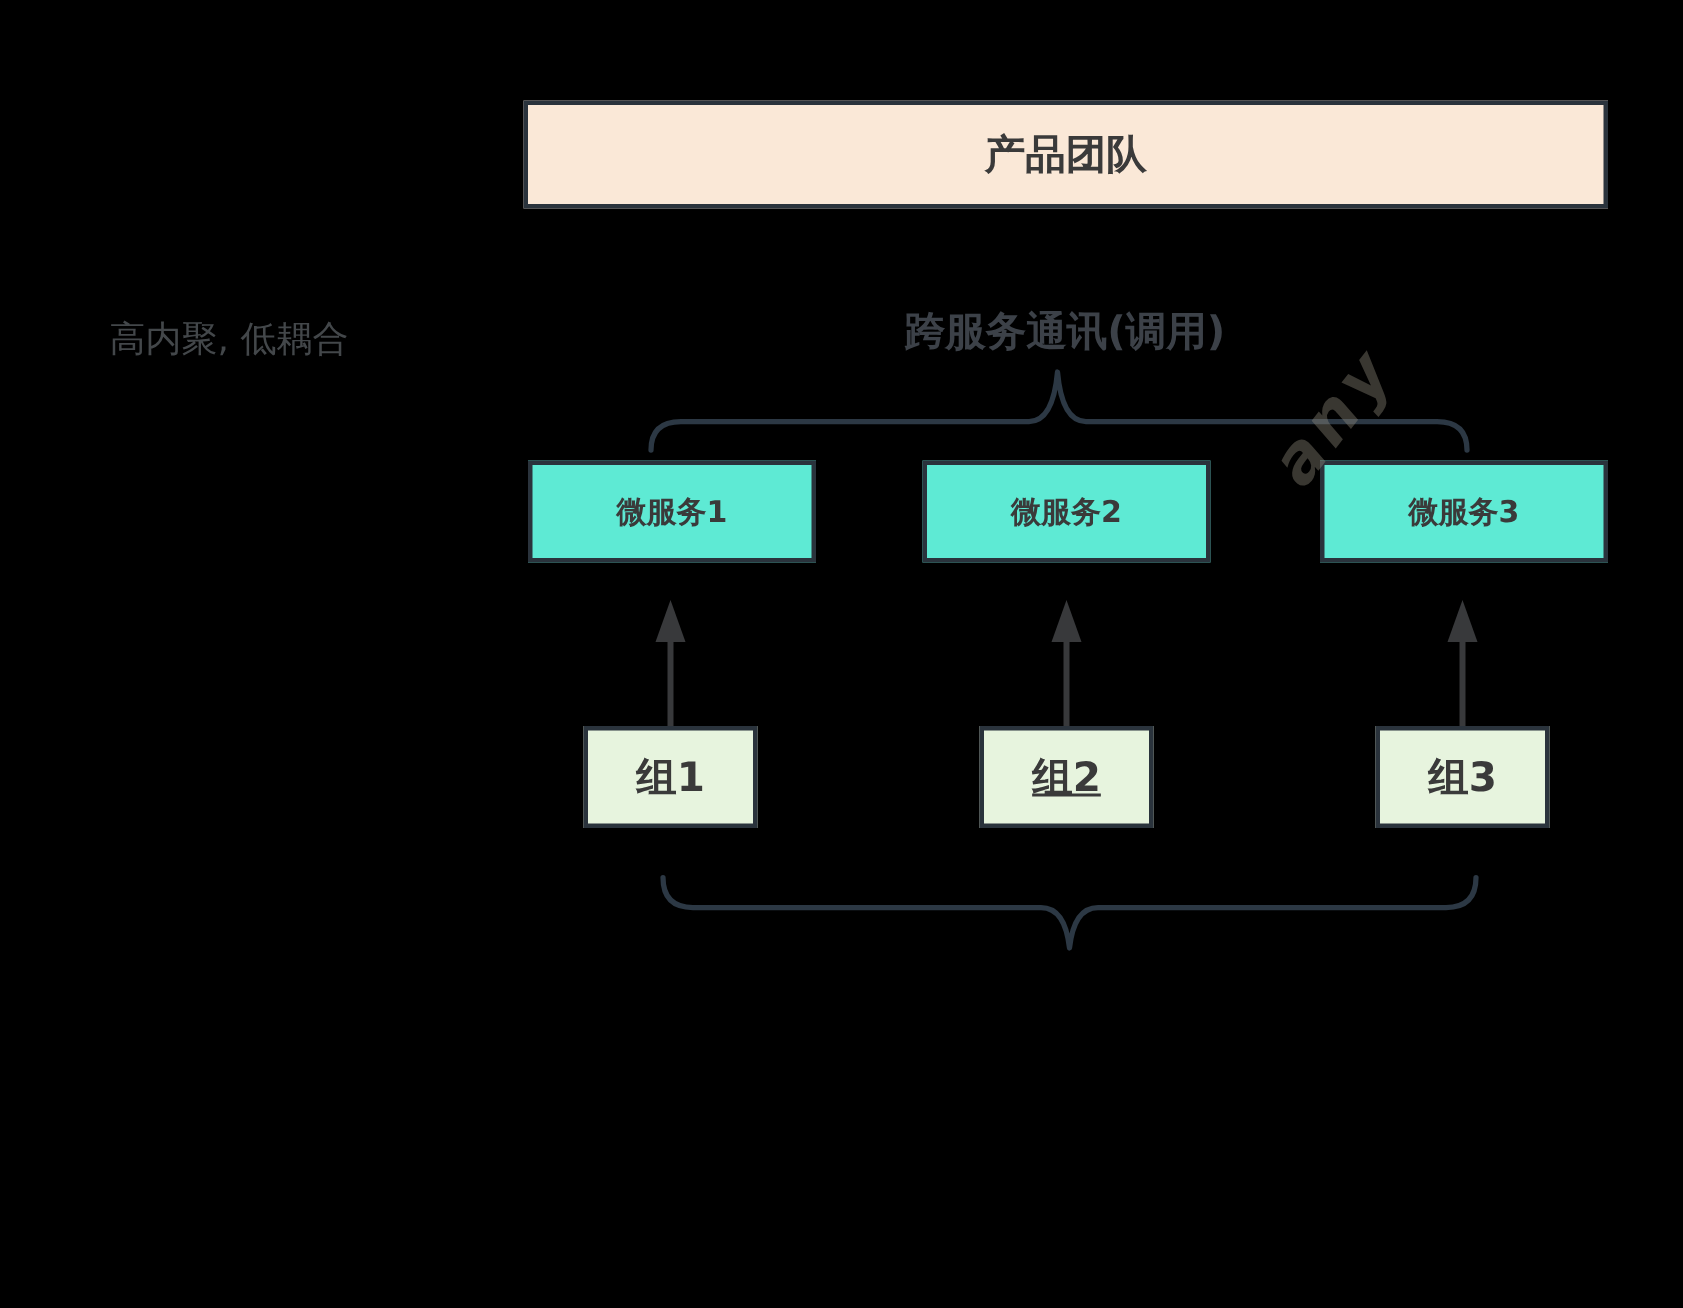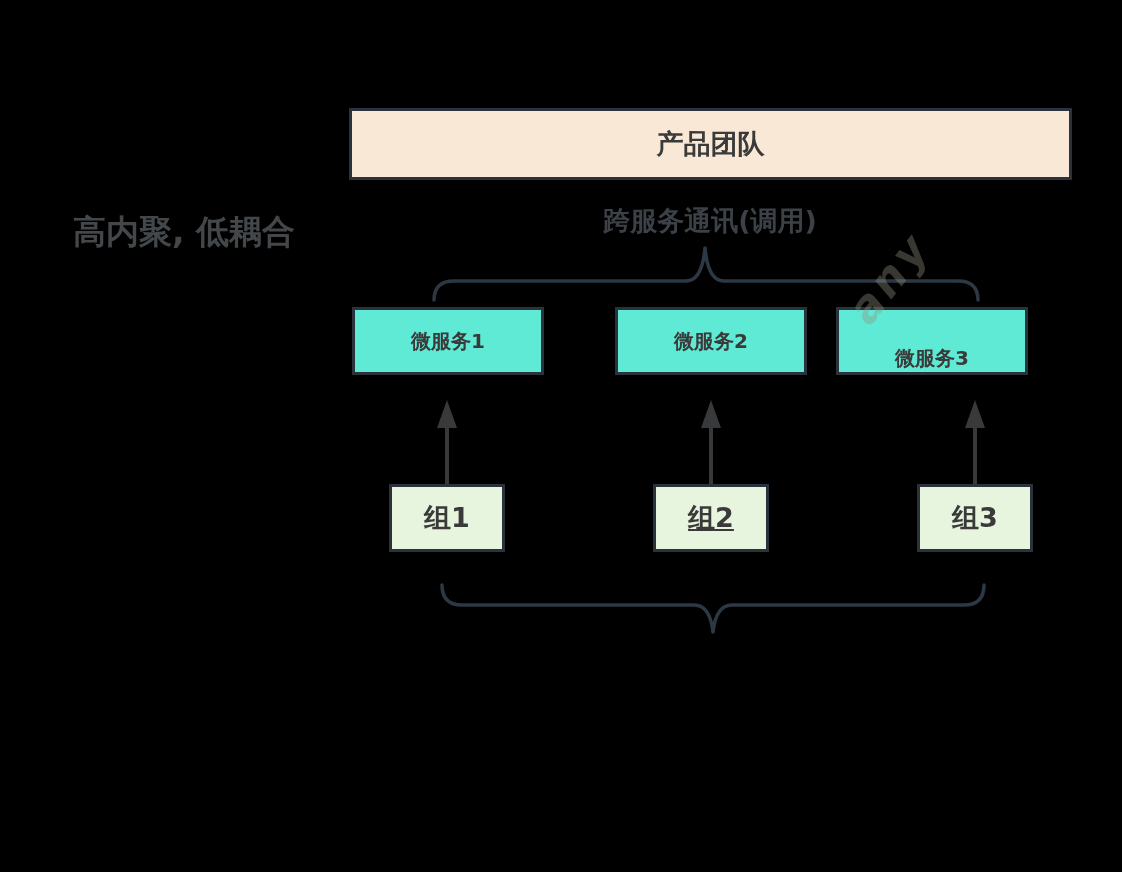--- a/index.html
+++ b/index.html
@@ -23,46 +23,45 @@
     align-items: center;
     justify-content: center;
     font-weight: bold;
     color: #3a3a3a;
   }
   .title-box {
     left: 349px; top: 67px;
     width: 723px; height: 72px;
     background: #fae8d7;
     font-size: 27px;
-    margin-top: 41px;
   }
   .service-box {
     top: 307px;
     width: 192px; height: 68px;
     background: #5eead4;
     font-size: 20px;
   }
   #service-1 { left: 352px; }
   #service-2 { left: 615px; }
-  #service-3 { left: 836px; align-items: flex-end; }
+  #service-3 { left: 880px; }
   .group-box {
     top: 484px;
     width: 116px; height: 68px;
     background: #e7f4de;
     font-size: 27px;
     text-align: center;
   }
   #group-1 { left: 389px; }
   #group-2 { left: 653px; text-decoration: underline; }
   #group-3 { left: 917px; }
   .side-note {
     position: absolute;
     left: 73px; top: 210px;
-    font-size: 33px;
-    font-weight: bold;
+    font-size: 24px;
+    font-weight: normal;
     color: #43474a;
     white-space: nowrap;
   }
   .brace-label {
     position: absolute;
     width: 320px;
     text-align: center;
     font-size: 27px;
     font-weight: bold;
     color: #3c4148;

